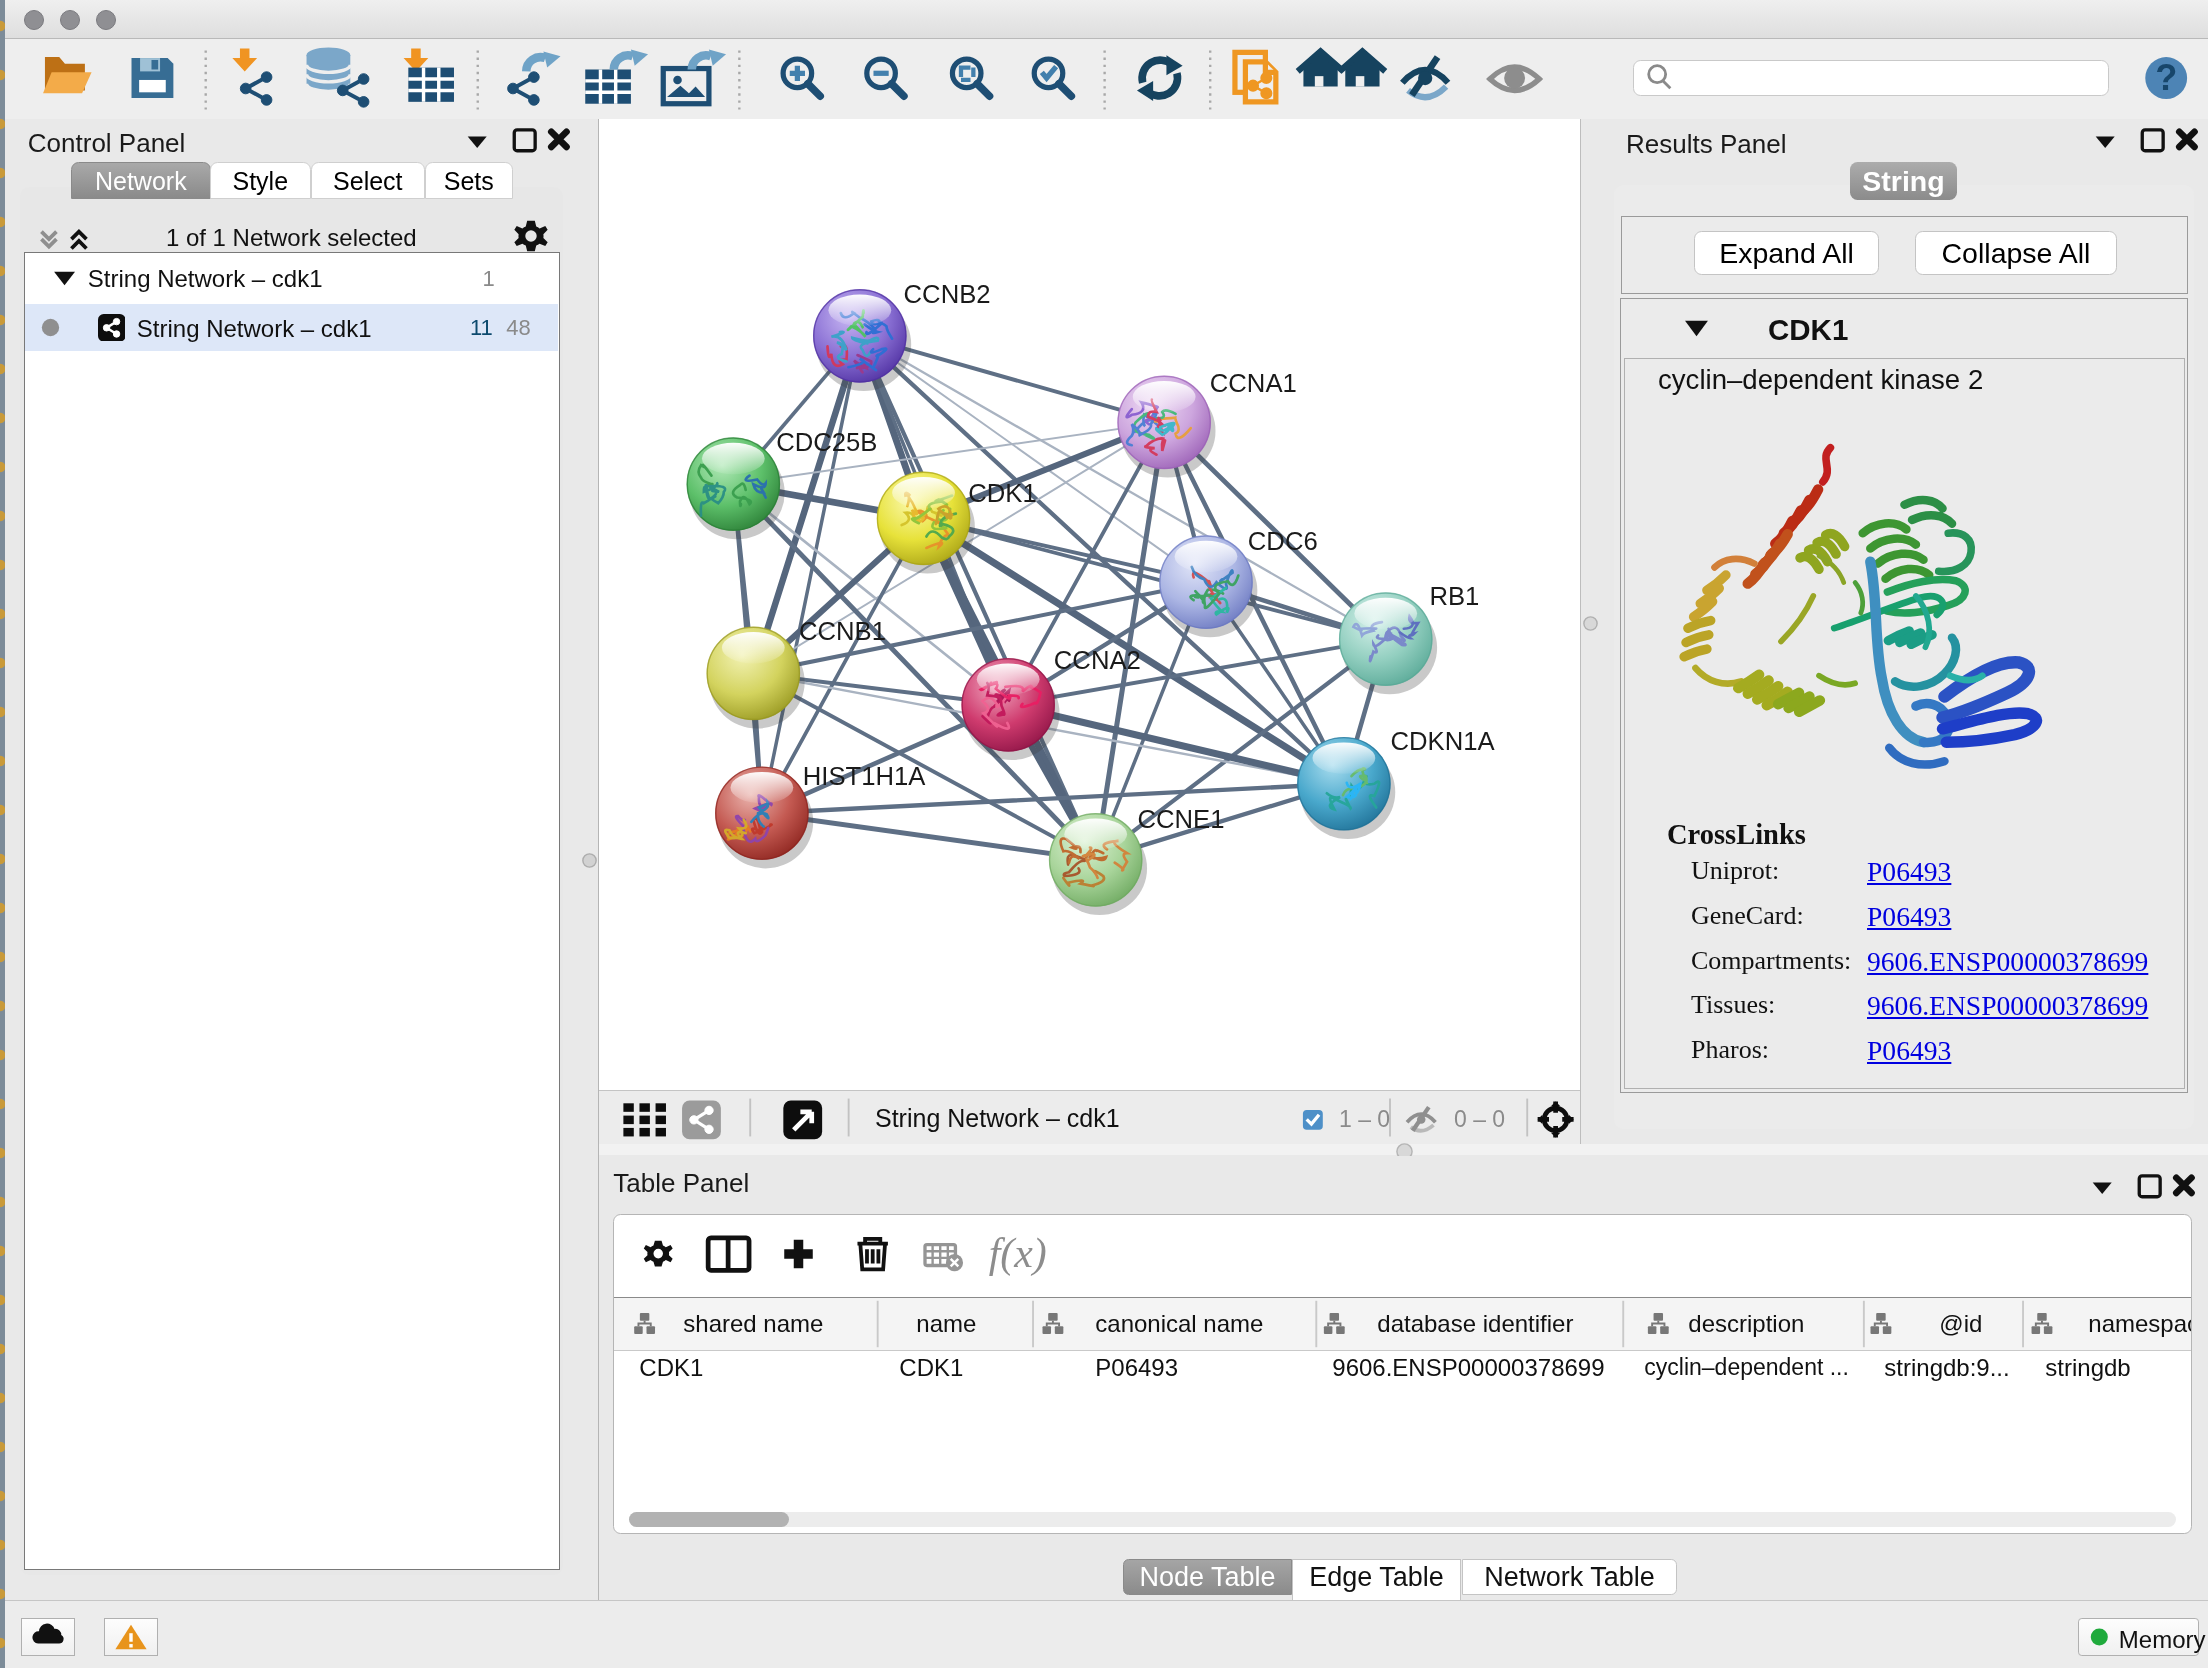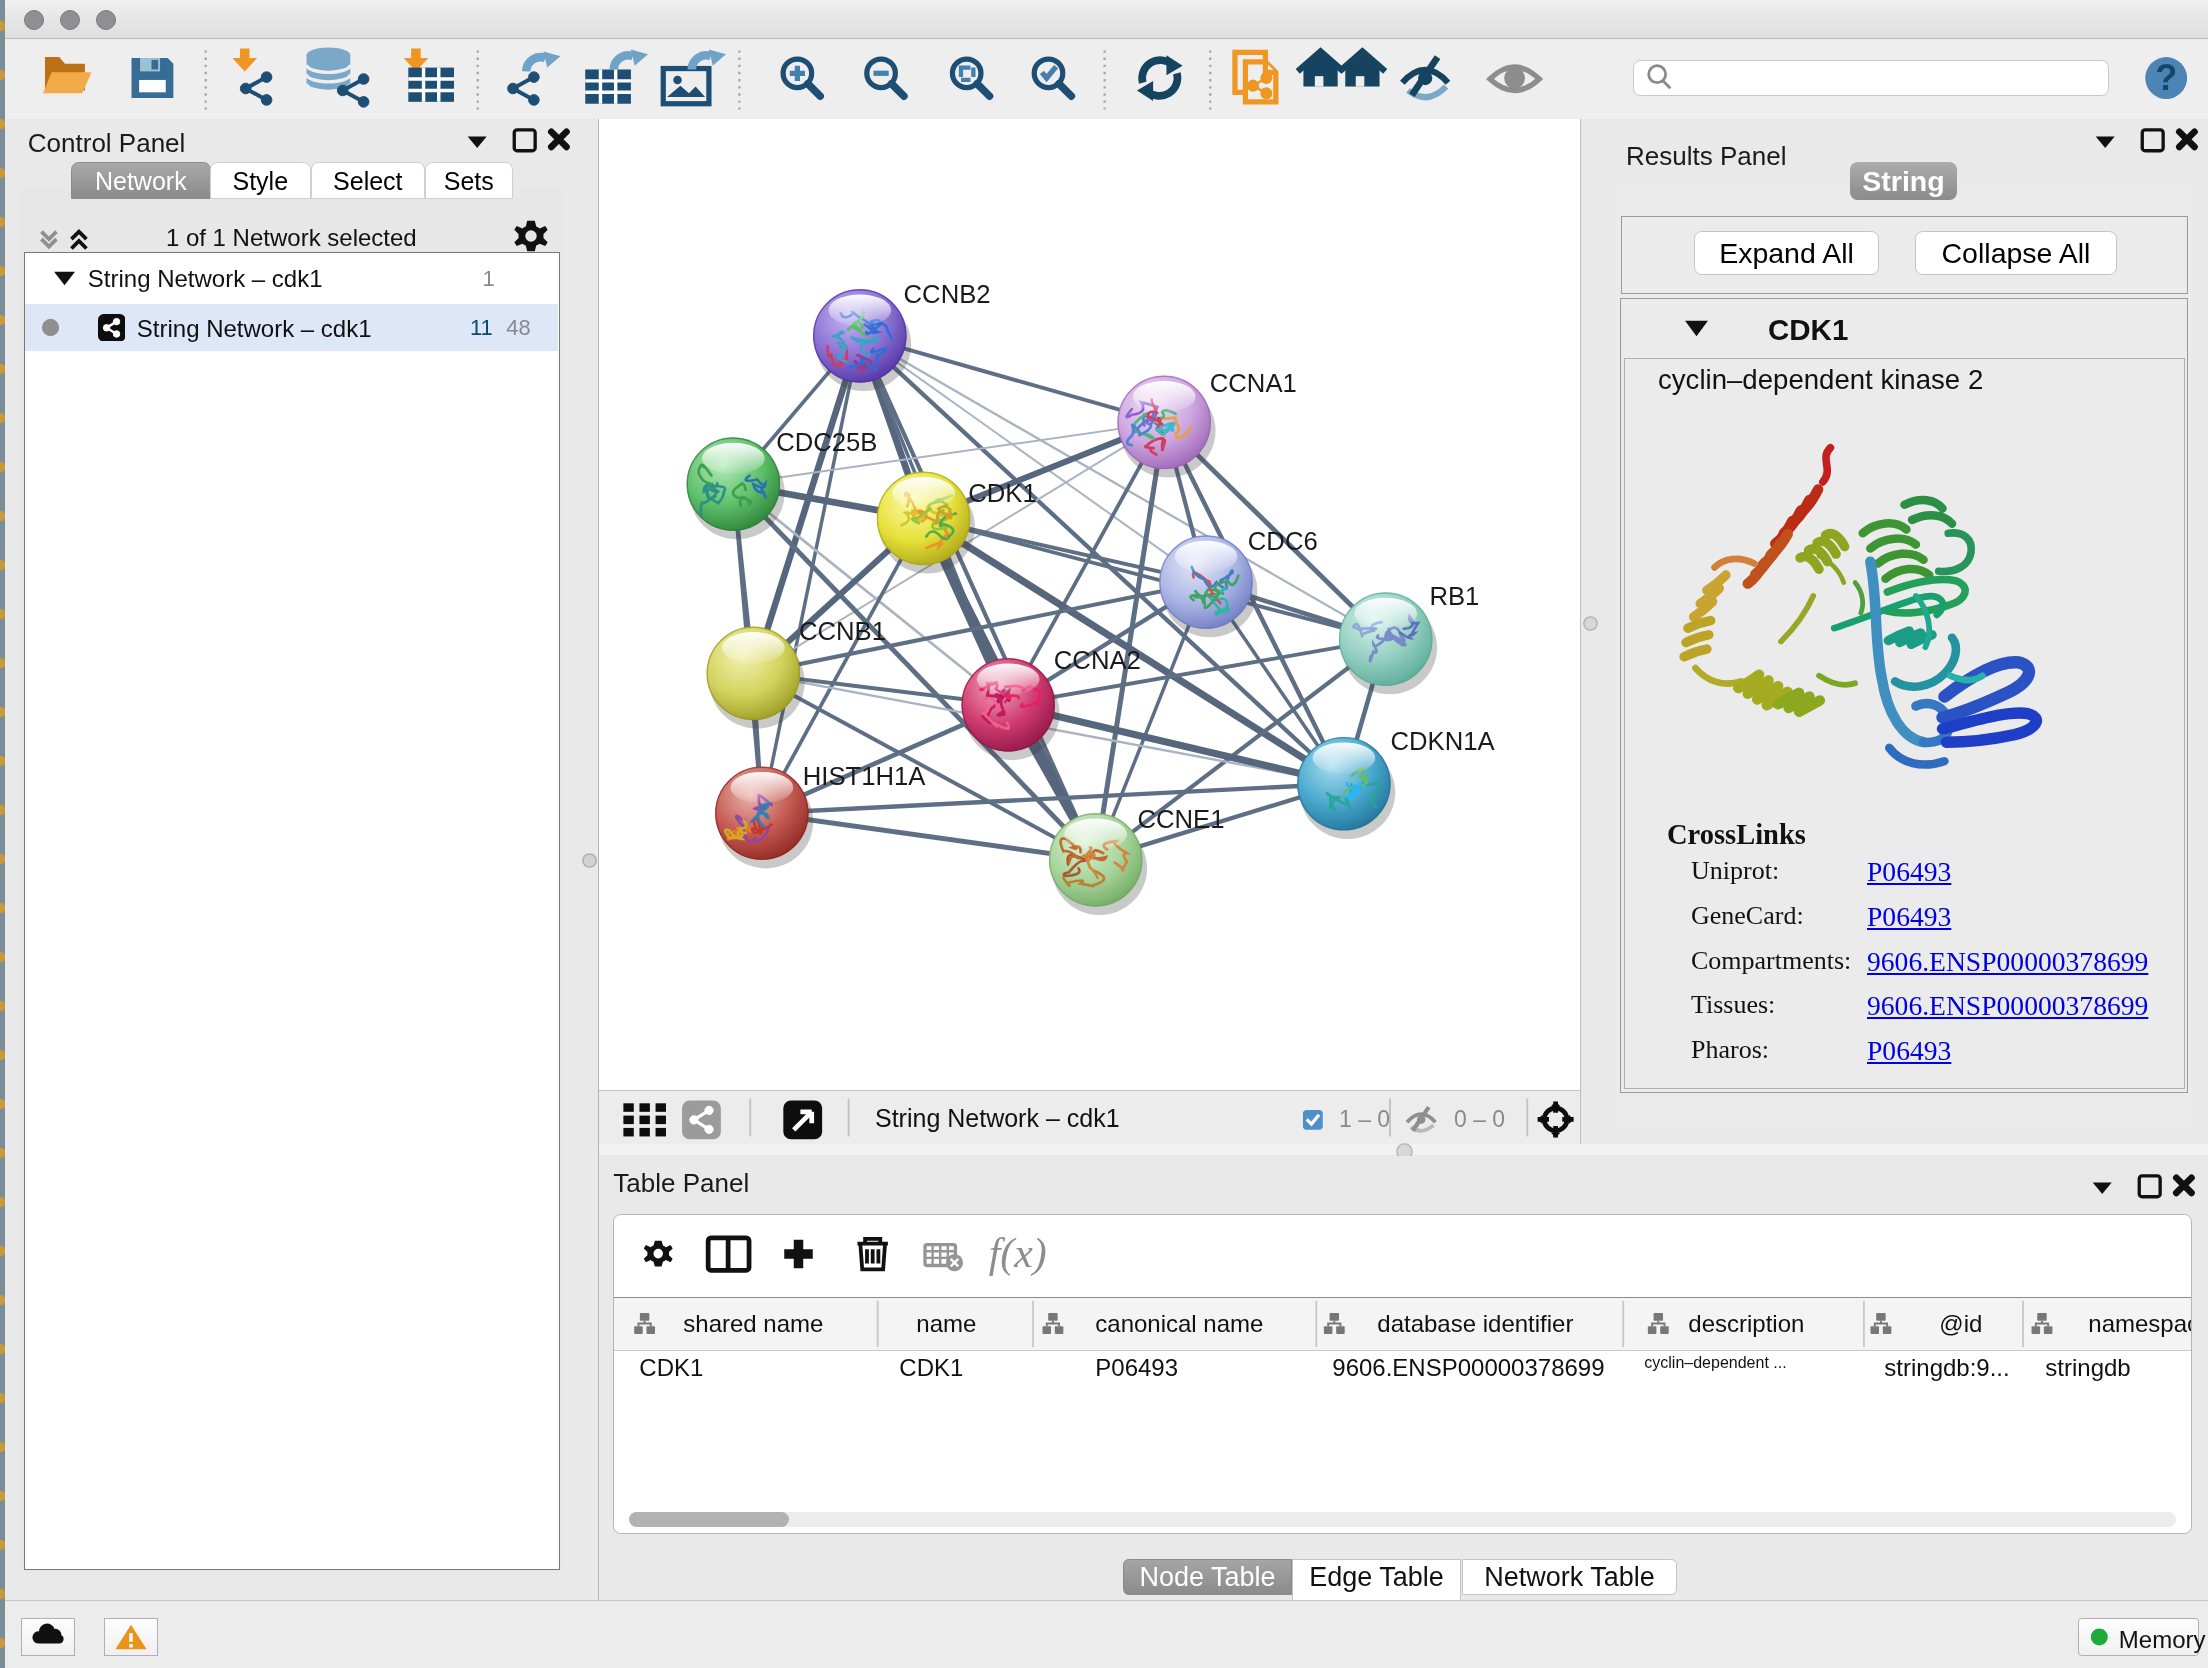--- a/index.html
+++ b/index.html
@@ -563,21 +563,21 @@
   <div class="abs" style="left:276px;top:13.3px;font-size:25px;color:#111;">String Network – cdk1</div>
   <div class="abs" style="left:740px;top:15px;font-size:23px;color:#8a8a8a;">1 – 0</div>
   <div class="abs" style="left:855px;top:15px;font-size:23px;color:#8a8a8a;">0 – 0</div>
 </div>
 <div id="hsplit">
   <svg class="abs" style="left:796px;top:-1.9px;" width="19" height="19" viewBox="0 0 20 20">
       <circle cx="10" cy="10" r="8" fill="#d8d8d8" stroke="#b5b5b5" stroke-width="1.5"></circle>
     </svg>
 </div>
 <div id="rpanel">
-  <div class="abs ptitle" style="left:45px;top:9.5px;margin-top:12px;">Results Panel</div>
+  <div class="abs ptitle" style="left:45px;top:9.5px;">Results Panel</div>
   <svg class="abs" style="left:1px;top:496px;" width="17" height="17" viewBox="0 0 18 18">
       <circle cx="9" cy="9" r="7" fill="#d8d8d8" stroke="#b0b0b0" stroke-width="1.5"></circle>
     </svg>
   <svg class="abs" style="left:509px;top:7.6px;" width="114" height="28.5" viewBox="0 0 120 30">
     <path d="M6 10 L26 10 L16 22 Z" fill="#111"></path>
     <rect x="55" y="3" width="22" height="22" fill="none" stroke="#111" stroke-width="3.5" rx="3"></rect>
     <path d="M94 5 L110 21 M110 5 L94 21" stroke="#111" stroke-width="7" stroke-linecap="round"></path>
   </svg>
   <div class="abs" style="left:33px;top:66px;width:580px;height:944px;background:#ebebeb;border-radius:9.5px;"></div>
   <div class="abs" style="left:269px;top:43px;width:107px;height:38px;border-radius:7.6px;background:linear-gradient(#acacac,#8b8b8b);color:#fff;font-size:28.5px;text-align:center;line-height:38px;font-weight:bold;">String</div>
@@ -733,21 +733,21 @@
     <div class="abs" style="left:302px;top:95px;font-size:24px;color:#111;">name</div>
     <div class="abs" style="left:481px;top:95px;font-size:24px;color:#111;">canonical name</div>
     <div class="abs" style="left:763px;top:95px;font-size:24px;color:#111;">database identifier</div>
     <div class="abs" style="left:1074px;top:95px;font-size:24px;color:#111;">description</div>
     <div class="abs" style="left:1325px;top:95px;font-size:24px;color:#111;">@id</div>
     <div class="abs" style="left:1474px;top:95px;font-size:24px;color:#111;">namespace</div>
     <div class="abs" style="left:25px;top:139px;font-size:24px;color:#111;">CDK1</div>
     <div class="abs" style="left:285px;top:139px;font-size:24px;color:#111;">CDK1</div>
     <div class="abs" style="left:481px;top:139px;font-size:24px;color:#111;">P06493</div>
     <div class="abs" style="left:718px;top:139px;font-size:24px;color:#111;">9606.ENSP00000378699</div>
-    <div class="abs" style="left:1030px;top:139px;font-size:16px;color:#111;">cyclin–dependent ...</div>
+    <div class="abs" style="left:1030px;top:139px;font-size:23px;color:#111;">cyclin–dependent ...</div>
     <div class="abs" style="left:1270px;top:139px;font-size:24px;color:#111;">stringdb:9...</div>
     <div class="abs" style="left:1431px;top:139px;font-size:24px;color:#111;">stringdb</div>
     <div class="abs" style="left:15px;top:297px;width:1547px;height:15px;background:#ececec;border-radius:7.6px;">
       <div class="abs" style="left:0;top:0;width:160px;height:15px;background:#b2b2b2;border-radius:7.6px;"></div>
     </div>
   </div>
   <div class="abs" style="left:524px;top:403px;width:169px;height:36px;background:linear-gradient(#a5a5a5,#8b8b8b);border:1px solid #8a8a8a;border-radius:5.7px 0 0 5.7px;box-sizing:border-box;color:#fff;font-size:27px;text-align:center;line-height:35px;">Node Table</div>
   <div class="abs" style="left:693px;top:403px;width:169px;height:44px;background:#fff;border:1px solid #c4c4c4;box-sizing:border-box;color:#111;font-size:27px;text-align:center;line-height:35px;">Edge Table</div>
   <div class="abs" style="left:863px;top:403px;width:215px;height:36px;background:#fff;border:1px solid #c4c4c4;border-radius:0 5.7px 5.7px 0;box-sizing:border-box;color:#111;font-size:27px;text-align:center;line-height:35px;">Network Table</div>
 </div>

